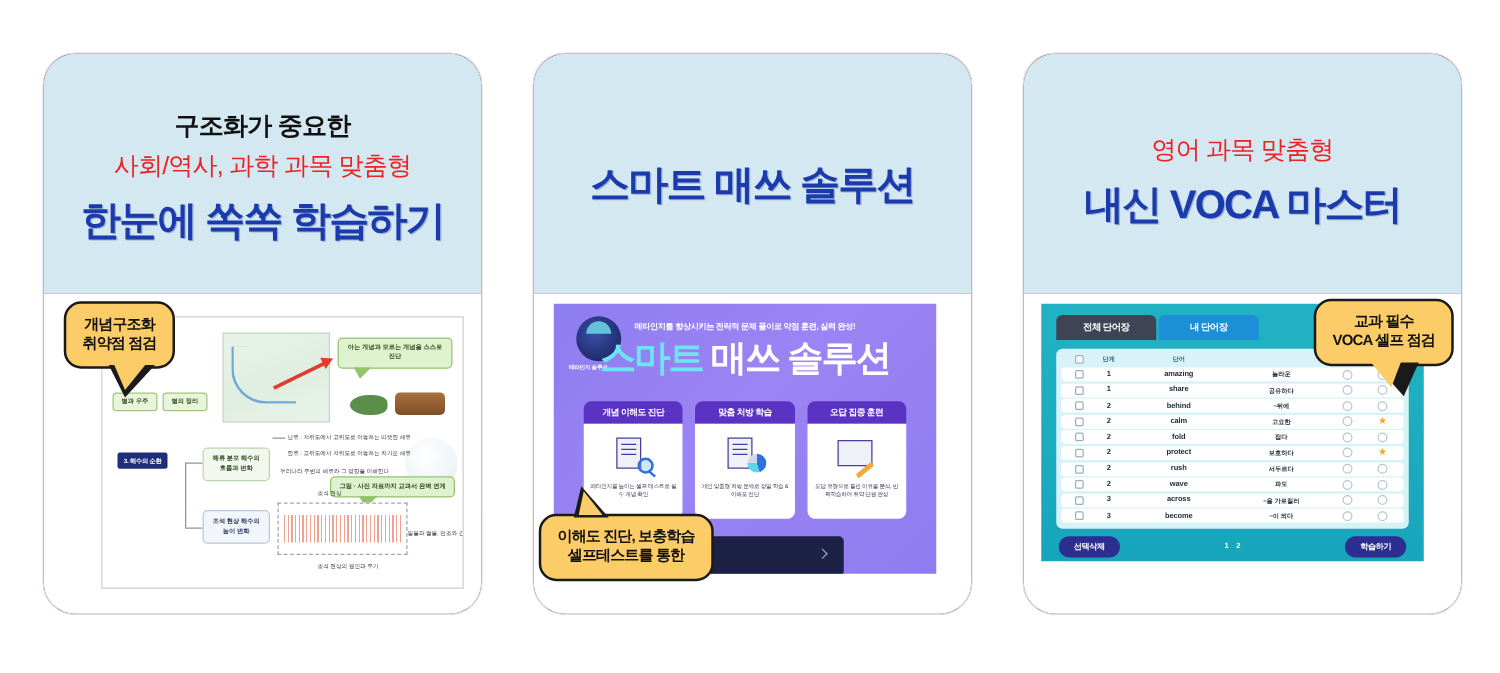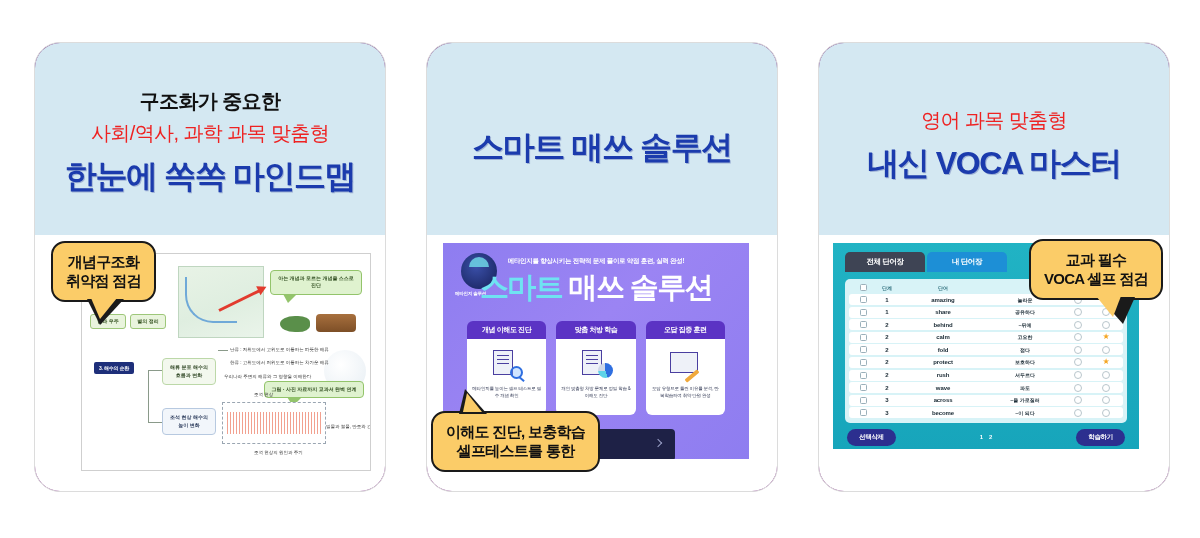--- a/index.html
+++ b/index.html
@@ -58,21 +58,21 @@
   }
 
   
   .callout {
     position: absolute;
     background: #fbcc68;
     border: 2.5px solid #1a1a1a;
     border-radius: 14px;
     padding: 9px 13px 10px 13px;
     text-align: center;
-    font-size: 15px; font-weight: 800; color: #111111;
+    font-size: 12px; font-weight: 800; color: #111111;
     line-height: 1.28; letter-spacing: -0.7px;
     z-index: 30;
     white-space: nowrap;
   }
   .callout .tail {
     position: absolute;
     width: 0; height: 0;
   }
   
   #callout-1 { left: 16px; top: 6px; }
@@ -373,21 +373,21 @@
 </style>
 </head>
 <body>
 
 <div class="stage">
 
   <div class="card" id="card-1">
     <div class="card-header">
       <div class="hdr-line1">구조화가 중요한</div>
       <div class="hdr-line2">사회/역사, 과학 과목 맞춤형</div>
-      <div class="hdr-line3">한눈에 쏙쏙 마인드맵</div>
+      <div class="hdr-line3">한눈에 쏙쏙 학습하기</div>
     </div>
     <div class="card-body">
 
       <div class="shot-mindmap">
         <div class="mm-map">
           <div class="coast"></div>
           <div class="mm-arrow"></div>
         </div>
         <div class="mm-fish"></div>
         <div class="mm-wood"></div>

